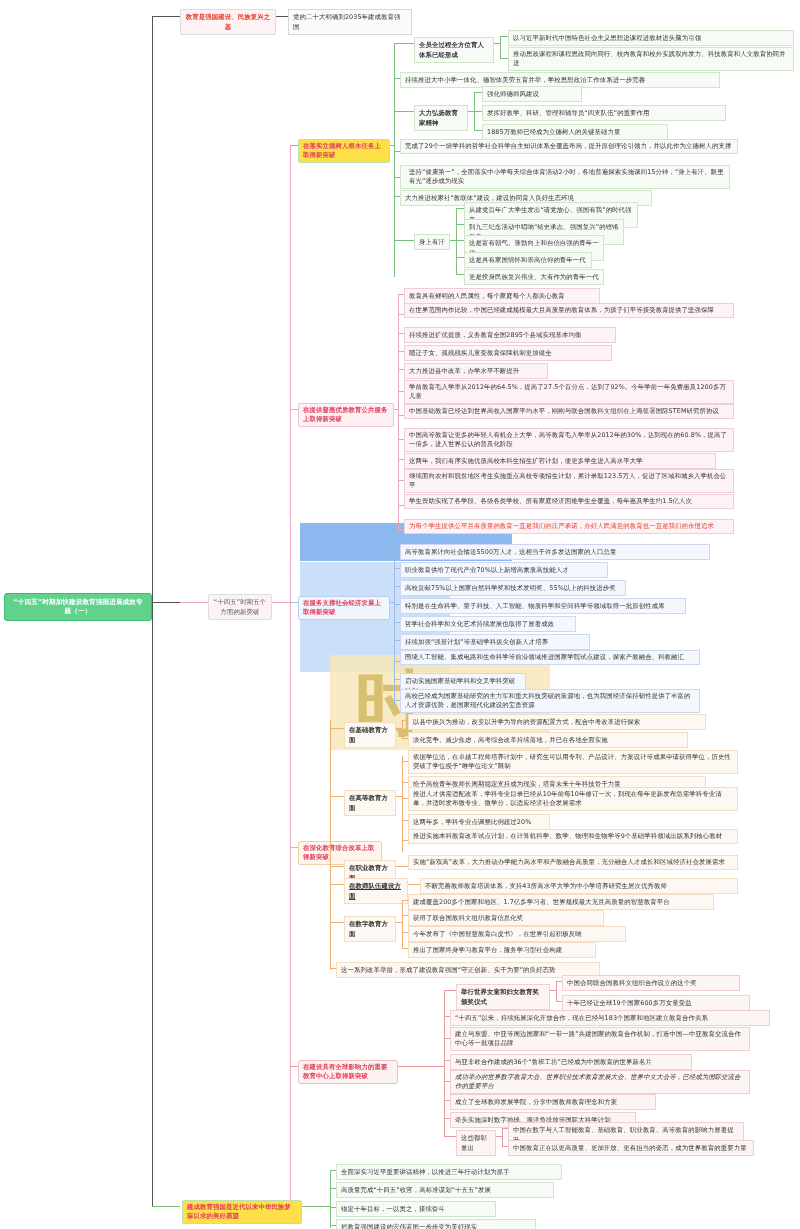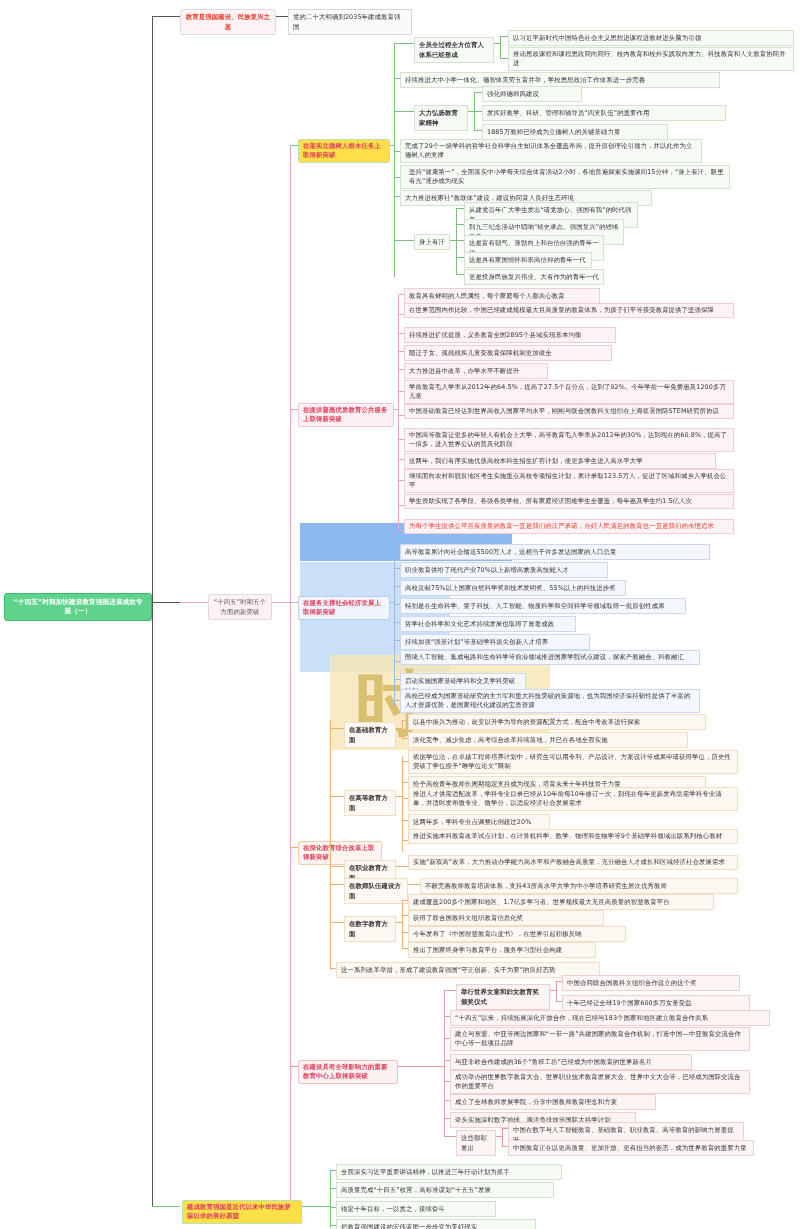--- a/index.html
+++ b/index.html
@@ -148,21 +148,21 @@
   <div class="ln v ln-g" style="left:474px;top:92px;height:38px;"></div>
   <div class="ln h ln-g" style="left:468px;top:111px;width:6px;"></div>
   <div class="ln h ln-g" style="left:474px;top:92px;width:8px;"></div>
   <div class="ln h ln-g" style="left:474px;top:111px;width:8px;"></div>
   <div class="ln h ln-g" style="left:474px;top:130px;width:8px;"></div>
   <div class="node g one" style="left:482px;top:86px;width:100px;">强化师德师风建设</div>
   <div class="node g one" style="left:482px;top:105px;width:244px;">发挥好教学、科研、管理和辅导员“四支队伍”的重要作用</div>
   <div class="node g one" style="left:482px;top:124px;width:186px;">1885万教师已经成为立德树人的关键基础力量</div>
 
   <div class="ln h ln-g" style="left:394px;top:151px;width:6px;"></div>
-  <div class="node g" style="left:400px;top:139px;width:302px;">完成了29个一级学科的哲学社会科学自主知识体系全覆盖布局，提升原创理论引领力，并以此作为立德树人的支撑</div>
+  <div class="node g" style="left:400px;top:139px;width:338px;">完成了29个一级学科的哲学社会科学自主知识体系全覆盖布局，提升原创理论引领力，并以此作为立德树人的支撑</div>
 
   <div class="ln h ln-g" style="left:394px;top:177px;width:6px;"></div>
   <div class="node g" style="left:400px;top:165px;width:330px;padding-left:8px;">坚持“健康第一”，全面落实中小学每天综合体育活动2小时，各地普遍探索实施课间15分钟，“身上有汗、眼里有光”逐步成为现实</div>
 
   <div class="ln h ln-g" style="left:394px;top:196px;width:6px;"></div>
   <div class="node g one" style="left:400px;top:190px;width:252px;">大力推进校家社“教联体”建设，建设协同育人良好生态环境</div>
 
   <div class="ln h ln-g" style="left:394px;top:240px;width:20px;"></div>
   <div class="node g one" style="left:414px;top:234px;width:36px;">身上有汗</div>
   <div class="ln v ln-g" style="left:456px;top:208px;height:66px;"></div>
@@ -257,21 +257,21 @@
   <div class="node o" style="left:408px;top:787px;width:330px;">推进人才供需适配改革，学科专业目录已经从10年前每10年修订一次，到现在每年更新发布急需学科专业清单，并适时发布微专业、微学分，以适应经济社会发展需求</div>
   <div class="node o one" style="left:408px;top:814px;width:142px;">这两年多，学科专业点调整比例超过20%</div>
   <div class="node o" style="left:408px;top:829px;width:330px;">推进实施本科教育改革试点计划，在计算机科学、数学、物理和生物学等9个基础学科领域出版系列核心教材</div>
 
   <div class="ln h ln-o" style="left:330px;top:866px;width:14px;"></div>
   <div class="node o one" style="left:344px;top:860px;width:52px;font-weight:bold;">在职业教育方面</div>
   <div class="ln h ln-o" style="left:396px;top:866px;width:12px;"></div>
   <div class="node o" style="left:408px;top:855px;width:330px;">实施“新双高”改革，大力推动办学能力高水平和产教融合高质量，充分融合人才成长和区域经济社会发展需求</div>
 
   <div class="ln h ln-o" style="left:330px;top:884px;width:14px;"></div>
-  <div class="node o one" style="left:344px;top:878px;width:64px;font-weight:bold;">在教师队伍建设方面</div>
+  <div class="node o one" style="left:344px;top:878px;width:64px;font-weight:bold;text-decoration:underline;">在教师队伍建设方面</div>
   <div class="ln h ln-o" style="left:408px;top:884px;width:12px;"></div>
   <div class="node o one" style="left:420px;top:878px;width:318px;">不断完善教师教育培训体系，支持43所高水平大学为中小学培养研究生层次优秀教师</div>
 
   <div class="ln h ln-o" style="left:330px;top:922px;width:14px;"></div>
   <div class="node o one" style="left:344px;top:916px;width:52px;font-weight:bold;">在数字教育方面</div>
   <div class="ln v ln-o" style="left:402px;top:900px;height:48px;"></div>
   <div class="ln h ln-o" style="left:396px;top:922px;width:6px;"></div>
   <div class="ln h ln-o" style="left:402px;top:900px;width:6px;"></div>
   <div class="ln h ln-o" style="left:402px;top:915px;width:6px;"></div>
   <div class="ln h ln-o" style="left:402px;top:932px;width:6px;"></div>
@@ -300,21 +300,21 @@
   <div class="ln h ln-r" style="left:444px;top:1016px;width:6px;"></div>
   <div class="node r one" style="left:450px;top:1010px;width:320px;">“十四五”以来，持续拓展深化开放合作，现在已经与183个国家和地区建立教育合作关系</div>
 
   <div class="ln h ln-r" style="left:444px;top:1038px;width:6px;"></div>
   <div class="node r" style="left:450px;top:1027px;width:300px;">建立与东盟、中亚等周边国家和“一带一路”共建国家的教育合作机制，打造中国—中亚教育交流合作中心等一批项目品牌</div>
 
   <div class="ln h ln-r" style="left:444px;top:1060px;width:6px;"></div>
   <div class="node r one" style="left:450px;top:1054px;width:242px;">与亚非欧合作建成的36个“鲁班工坊”已经成为中国教育的世界新名片</div>
 
   <div class="ln h ln-r" style="left:444px;top:1081px;width:6px;"></div>
-  <div class="node r" style="left:450px;top:1070px;width:300px;">成功举办的世界数字教育大会、世界职业技术教育发展大会、世界中文大会等，已经成为国际交流合作的重要平台</div>
+  <div class="node r" style="left:450px;top:1070px;width:300px;font-style:italic;">成功举办的世界数字教育大会、世界职业技术教育发展大会、世界中文大会等，已经成为国际交流合作的重要平台</div>
 
   <div class="ln h ln-r" style="left:444px;top:1100px;width:6px;"></div>
   <div class="node r one" style="left:450px;top:1094px;width:206px;">成立了全球教师发展学院，分享中国教师教育理念和方案</div>
 
   <div class="ln h ln-r" style="left:444px;top:1118px;width:6px;"></div>
   <div class="node r one" style="left:450px;top:1112px;width:186px;">牵头实施深时数字地球、海洋负排放等国际大科学计划</div>
 
   <div class="ln h ln-r" style="left:444px;top:1136px;width:12px;"></div>
   <div class="node r one" style="left:456px;top:1130px;width:40px;">这些都彰显出</div>
   <div class="ln v ln-r" style="left:502px;top:1128px;height:18px;"></div>

